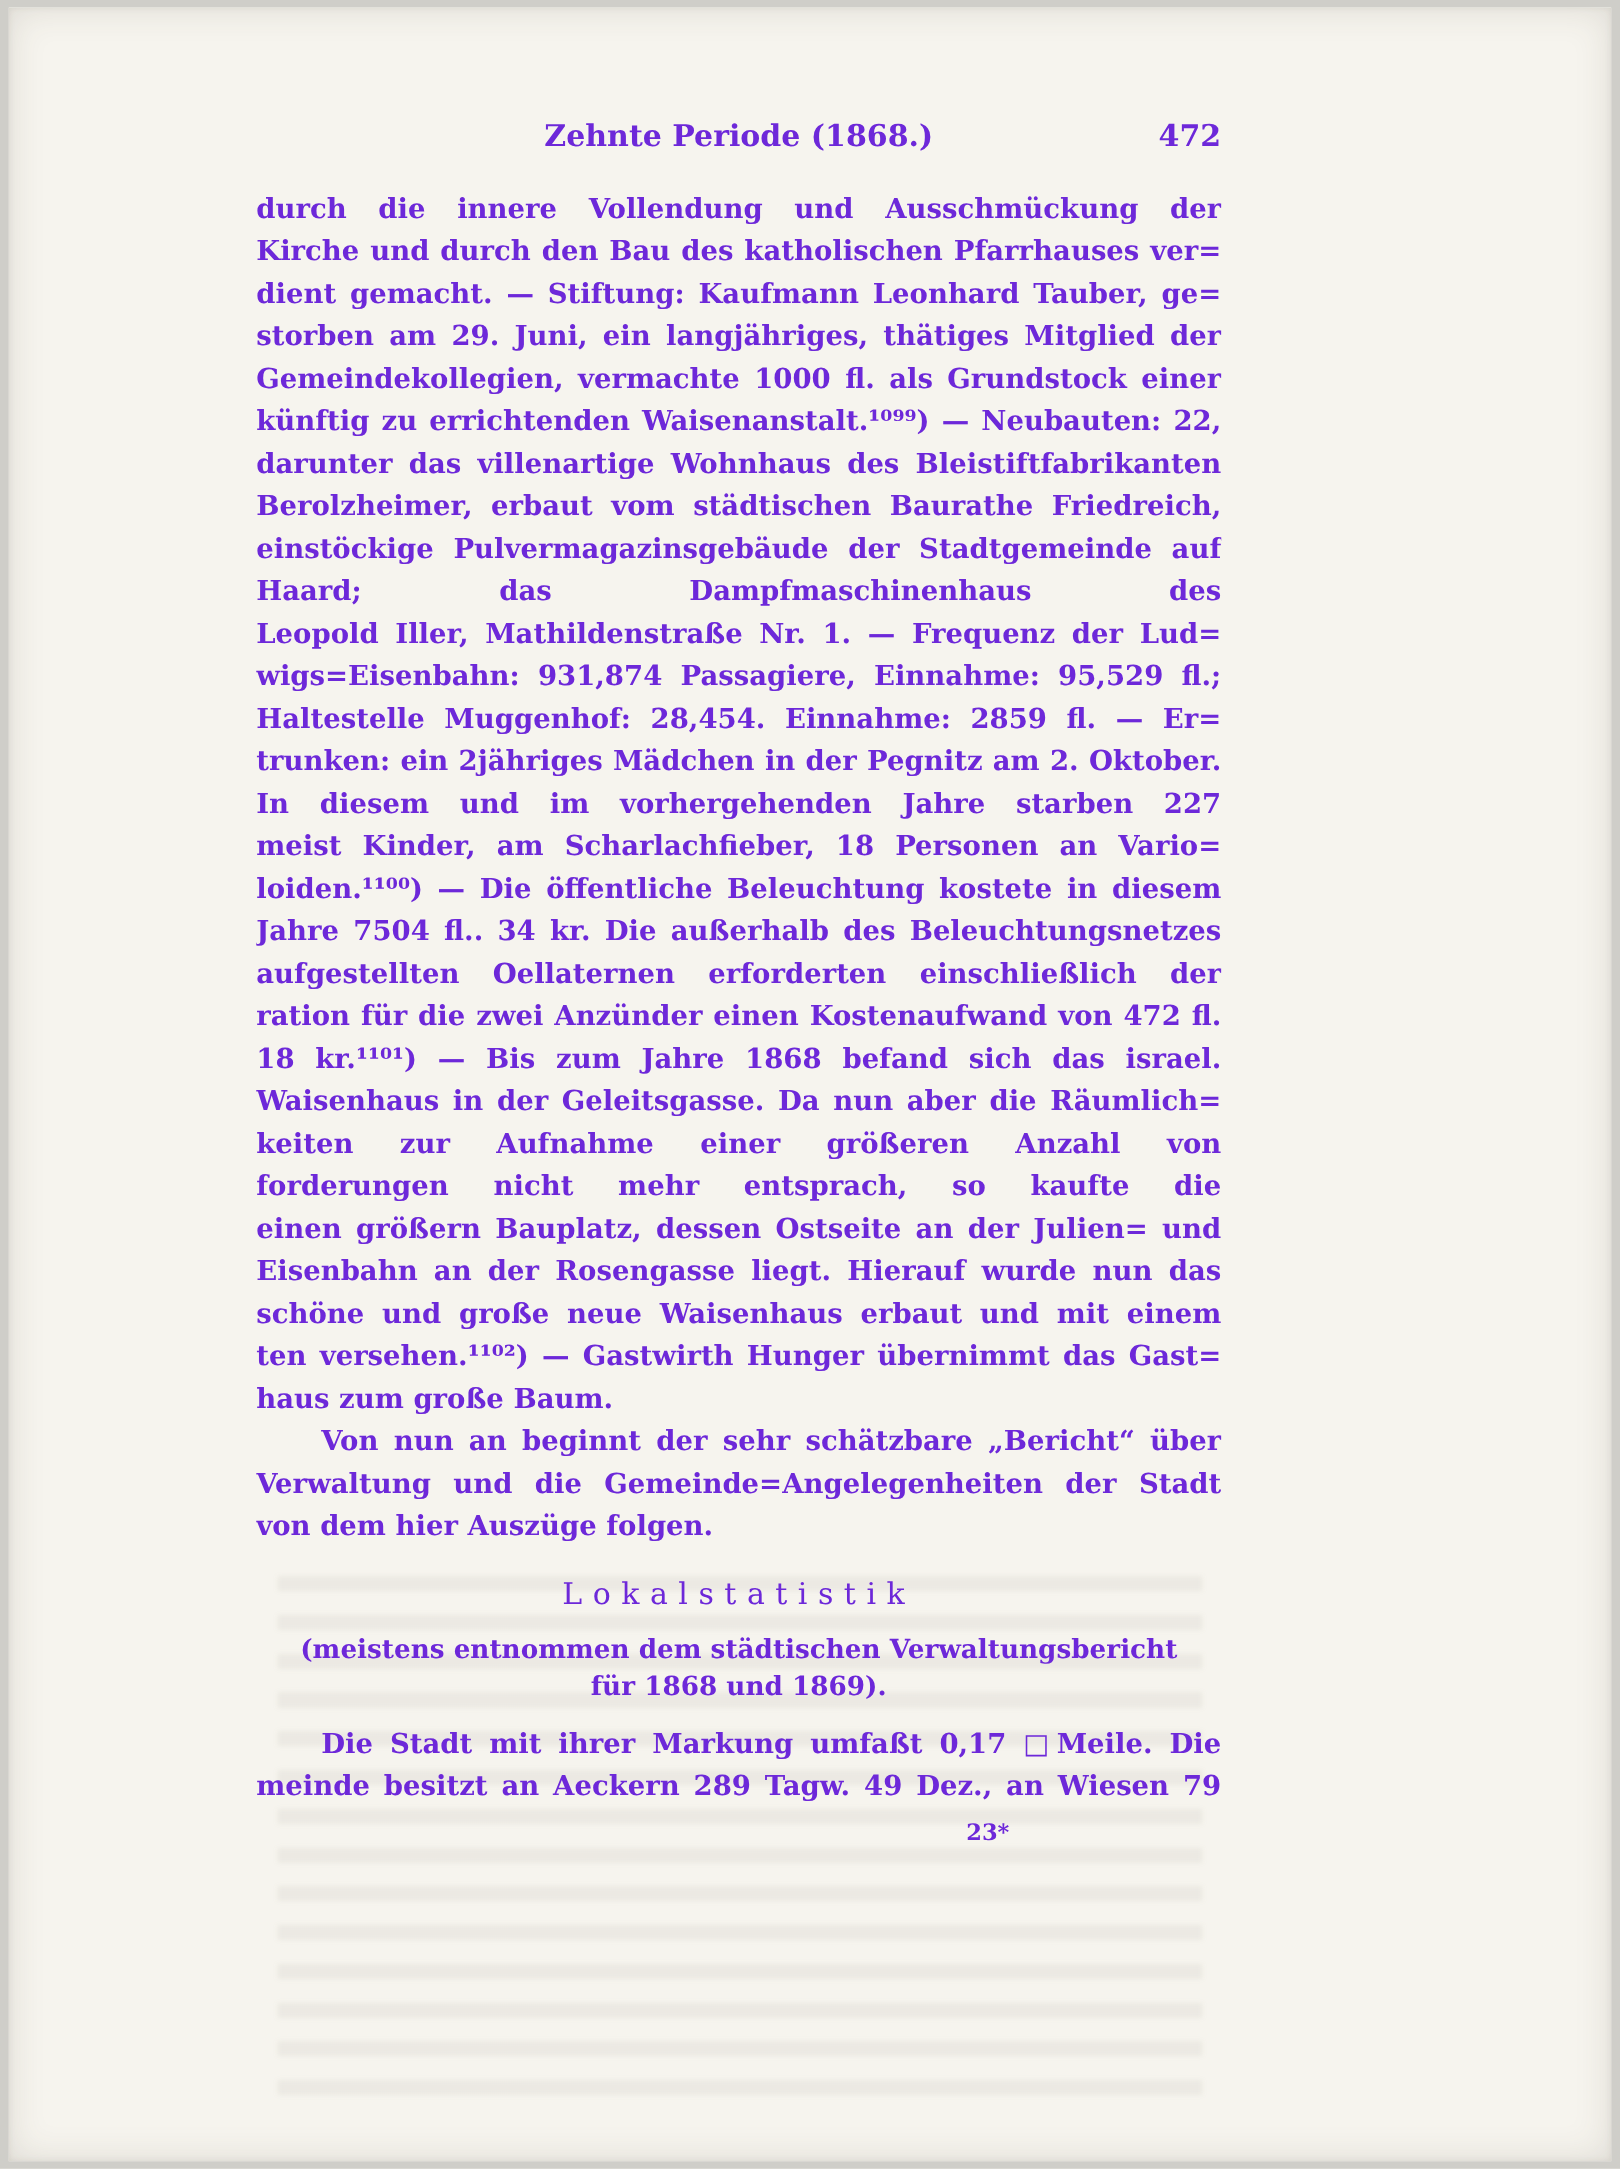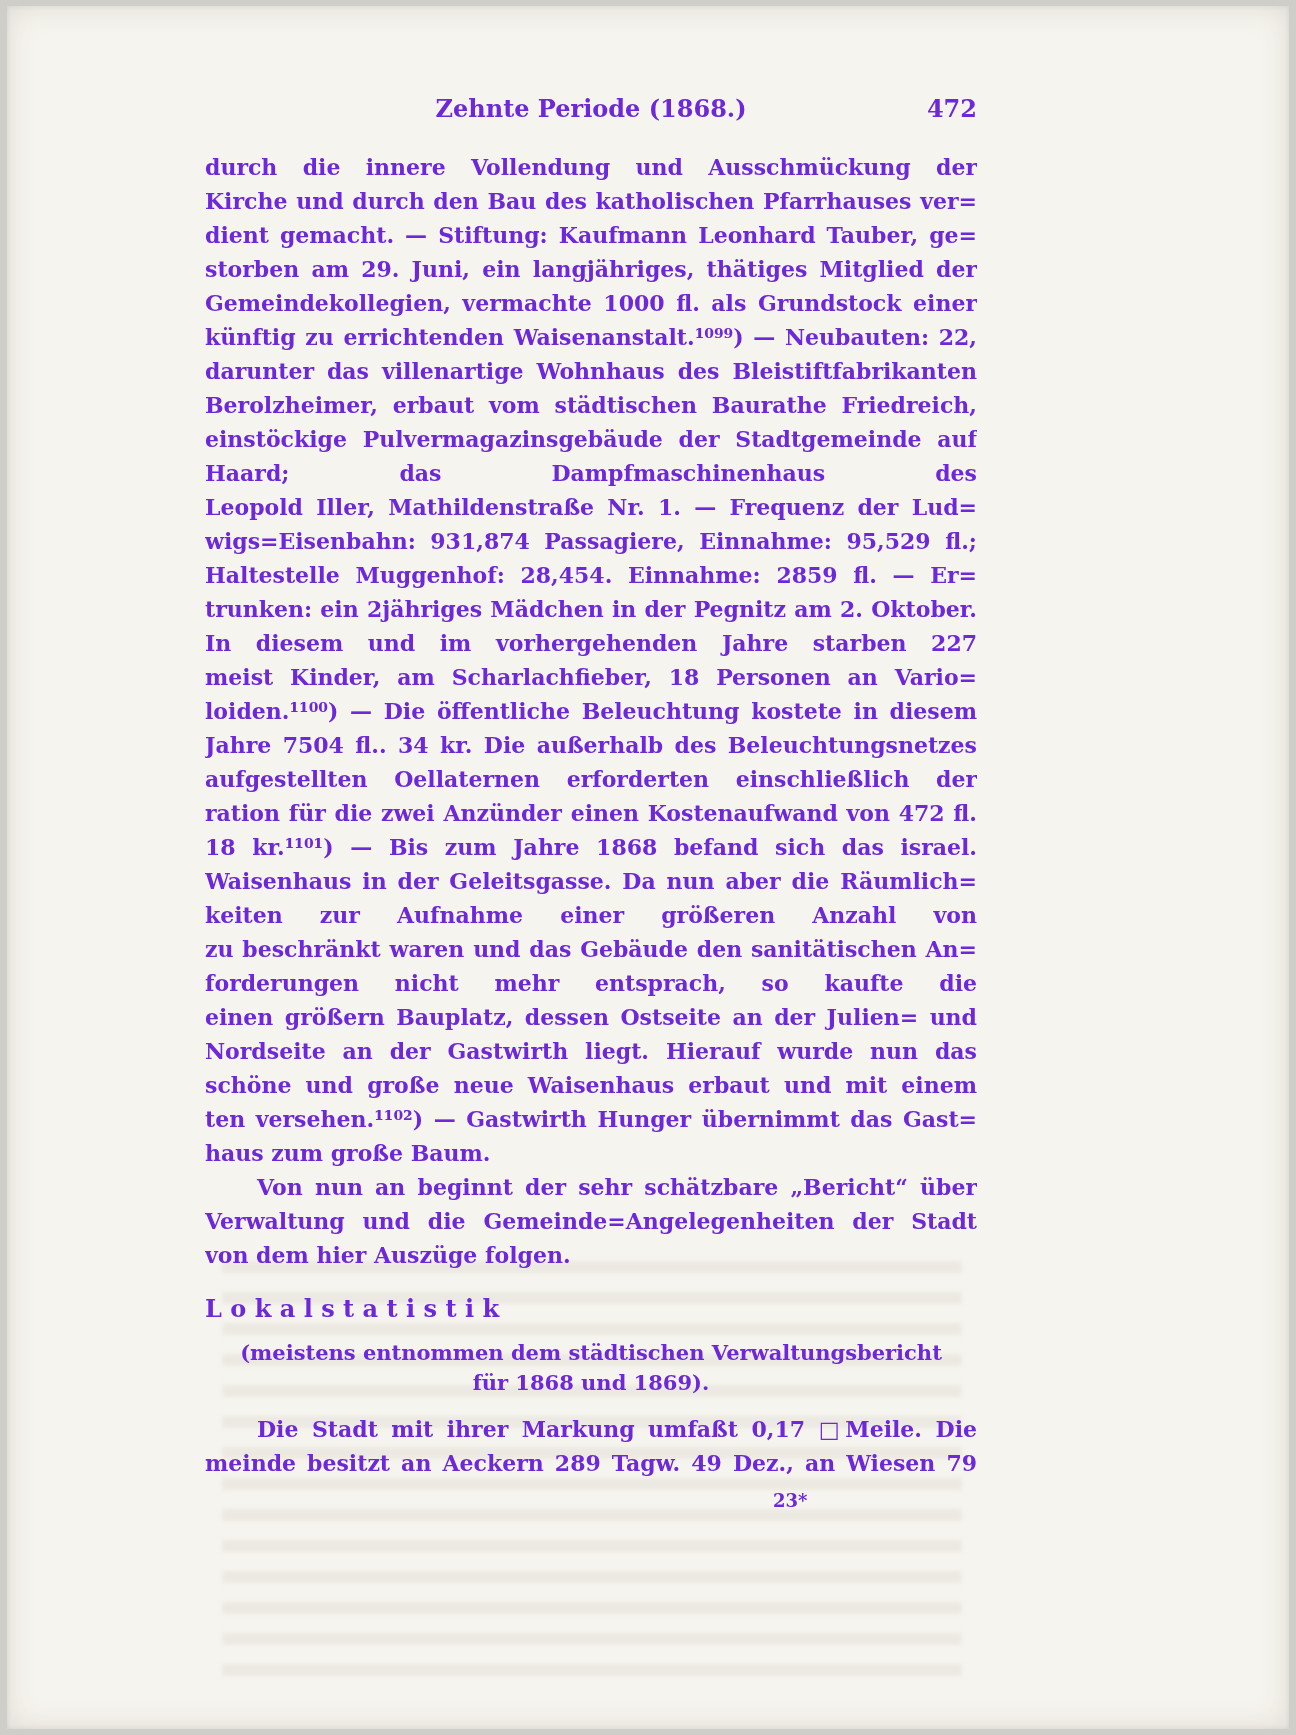--- a/index.html
+++ b/index.html
@@ -36,21 +36,22 @@
     font-size: 24px;
     text-align: center;
     margin-bottom: 24px;
   }
   .running-head .page-num { position: absolute; right: 0; top: 0; }
   .para .line { text-align: justify; text-align-last: justify; height: 34px; overflow: hidden; }
   .para .line.last-line { text-align-last: left; }
   .indent-first .line:first-child { padding-left: 52px; }
   .section-heading {
     margin: 20px 0 0 0;
-    font-size: 24px; font-weight: 700;
+    font-size: 24px; font-weight: 400;
+    text-align: center;
     letter-spacing: 0.35em;
     line-height: 34px;
   }
   .subheading { margin-top: 12px; font-size: 21px; line-height: 30px; }
   .subheading .line { text-align: left; text-align-last: center; }
   .stats { margin-top: 14px; }
   .signature { margin-top: 4px; padding-left: 568px; font-size: 18px; line-height: 34px; }
 </style>
 </head>
 <body>
@@ -81,24 +82,23 @@
         <div class="line">trunken: ein 2jähriges Mädchen in der Pegnitz am 2. Oktober.</div>
         <div class="line">In diesem und im vorhergehenden Jahre starben 227 Personen,</div>
         <div class="line">meist Kinder, am Scharlachfieber, 18 Personen an Vario=</div>
         <div class="line">loiden.¹¹⁰⁰) — Die öffentliche Beleuchtung kostete in diesem</div>
         <div class="line">Jahre 7504 fl.. 34 kr. Die außerhalb des Beleuchtungsnetzes</div>
         <div class="line">aufgestellten Oellaternen erforderten einschließlich der Remune=</div>
         <div class="line">ration für die zwei Anzünder einen Kostenaufwand von 472 fl.</div>
         <div class="line">18 kr.¹¹⁰¹) — Bis zum Jahre 1868 befand sich das israel.</div>
         <div class="line">Waisenhaus in der Geleitsgasse. Da nun aber die Räumlich=</div>
         <div class="line">keiten zur Aufnahme einer größeren Anzahl von Waisenknaben</div>
-        <div class="line">zu beschränkt waren und das Gebäude den sanitätischen An=</div>
         <div class="line">forderungen nicht mehr entsprach, so kaufte die Administration</div>
         <div class="line">einen größern Bauplatz, dessen Ostseite an der Julien= und dessen</div>
-        <div class="line">Nordseite an der Gastwirth liegt. Hierauf wurde nun das</div>
+        <div class="line">Eisenbahn an der Rosengasse liegt. Hierauf wurde nun das</div>
         <div class="line">schöne und große neue Waisenhaus erbaut und mit einem Gar=</div>
         <div class="line">ten versehen.¹¹⁰²) — Gastwirth Hunger übernimmt das Gast=</div>
         <div class="line last-line">haus zum große Baum.</div>
       </div>
 
     <div class="para indent-first">
         <div class="line">Von nun an beginnt der sehr schätzbare „Bericht“ über die</div>
         <div class="line">Verwaltung und die Gemeinde=Angelegenheiten der Stadt Fürth,</div>
         <div class="line last-line">von dem hier Auszüge folgen.</div>
       </div>

